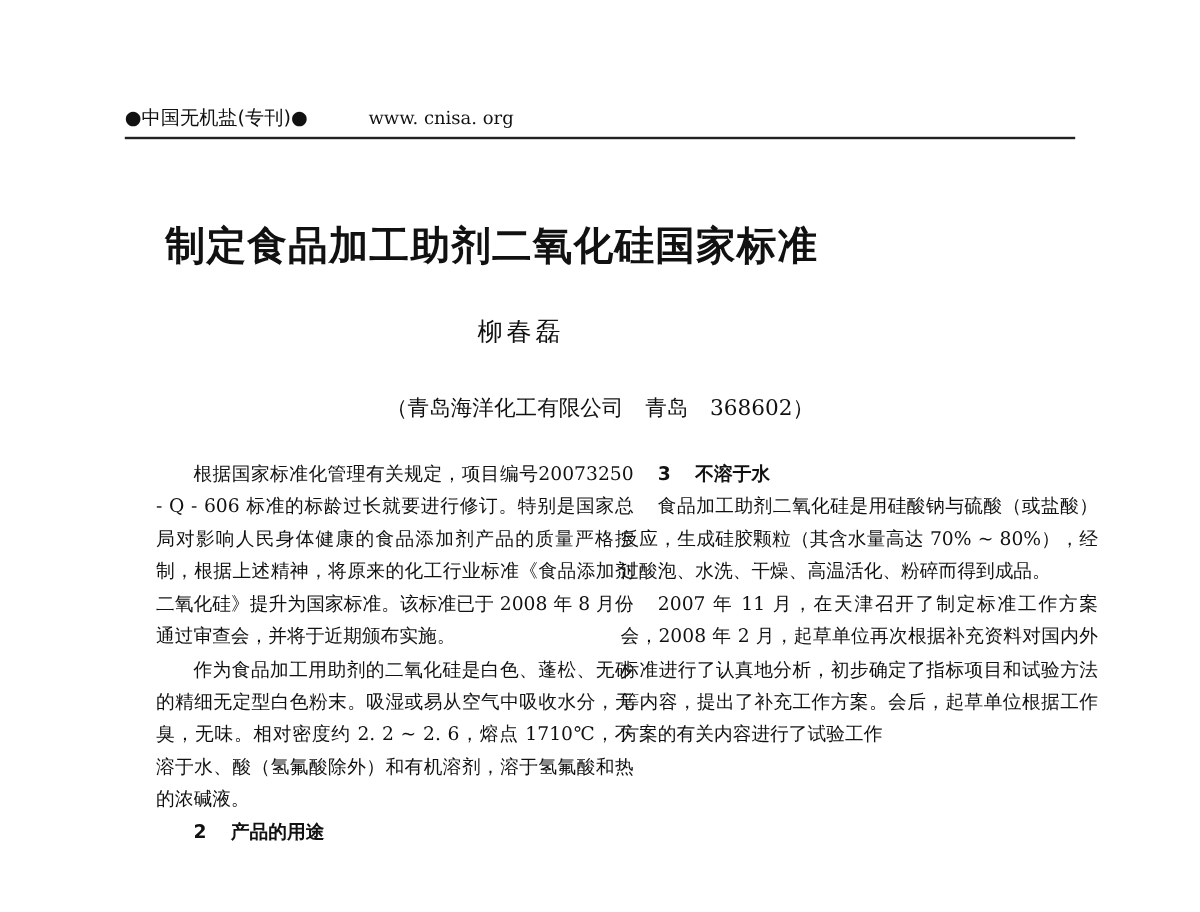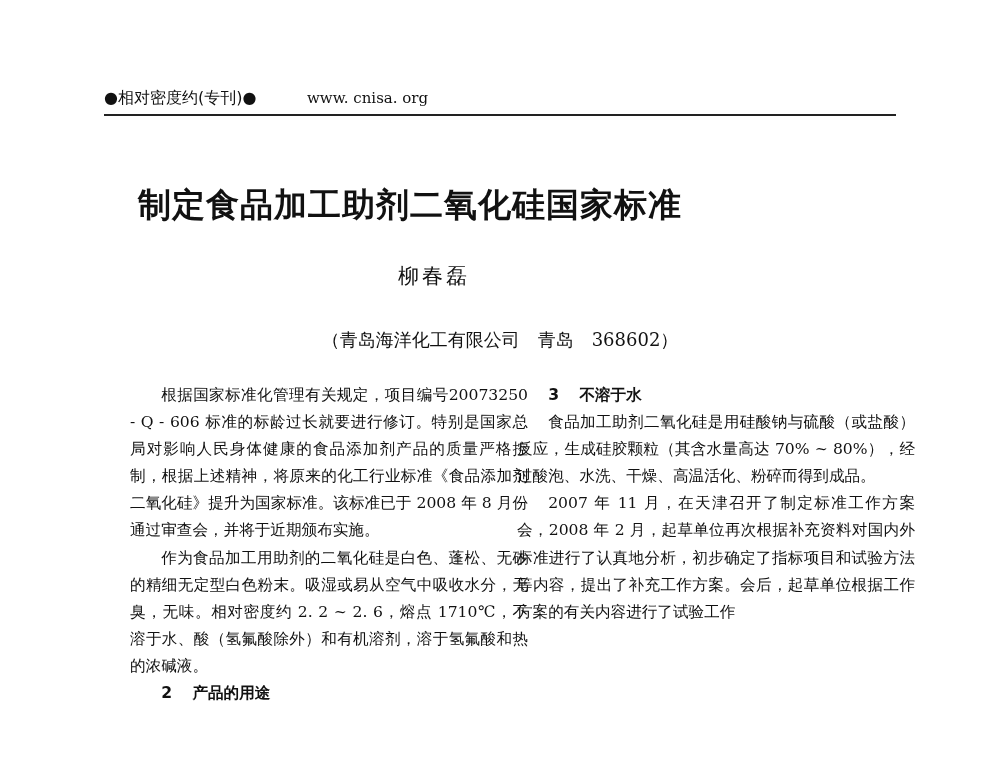--- a/index.html
+++ b/index.html
@@ -21,21 +21,21 @@
   .col.right { left: 517px; }
   .col p { margin: 0; text-align: justify; text-align-last: left; }
   .col p.indent { text-indent: 2em; }
   .col h3 { margin: 0; font-size: 15.6px; font-weight: bold; padding-left: 2em; font-family: "DejaVu Sans", sans-serif; }
   .col h3 .num { display: inline-block; width: 2em; }
 </style>
 </head>
 <body>
 
 <div class="header">
-  <span class="journal">●相对密度约(专刊)●</span>
+  <span class="journal">●中国无机盐(专刊)●</span>
   <span class="url">www. cnisa. org</span>
 </div>
 <div class="header-rule"></div>
 
 <div class="title">制定食品加工助剂二氧化硅国家标准</div>
 <div class="author">柳春磊</div>
 <div class="affil">（青岛海洋化工有限公司　青岛　368602）</div>
 
 <div class="col left">
   <p class="indent">根据国家标准化管理有关规定，项目编号20073250 - Q - 606 标准的标龄过长就要进行修订。特别是国家总局对影响人民身体健康的食品添加剂产品的质量严格控制，根据上述精神，将原来的化工行业标准《食品添加剂二氧化硅》提升为国家标准。该标准已于 2008 年 8 月份通过审查会，并将于近期颁布实施。</p>

